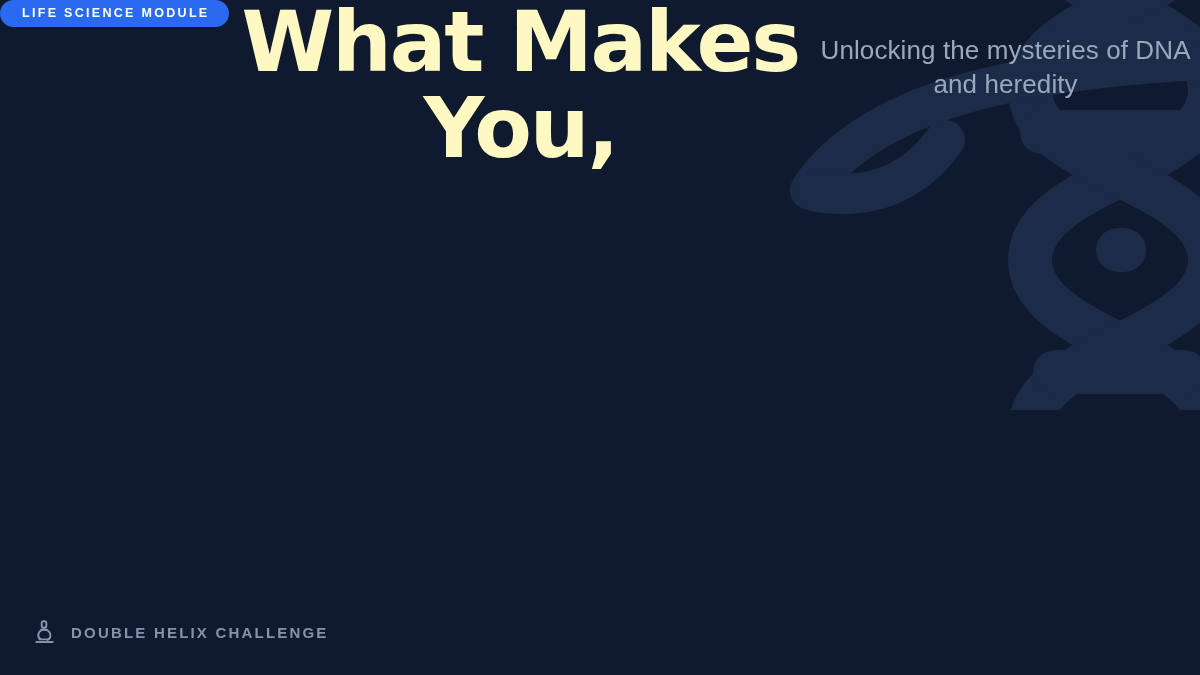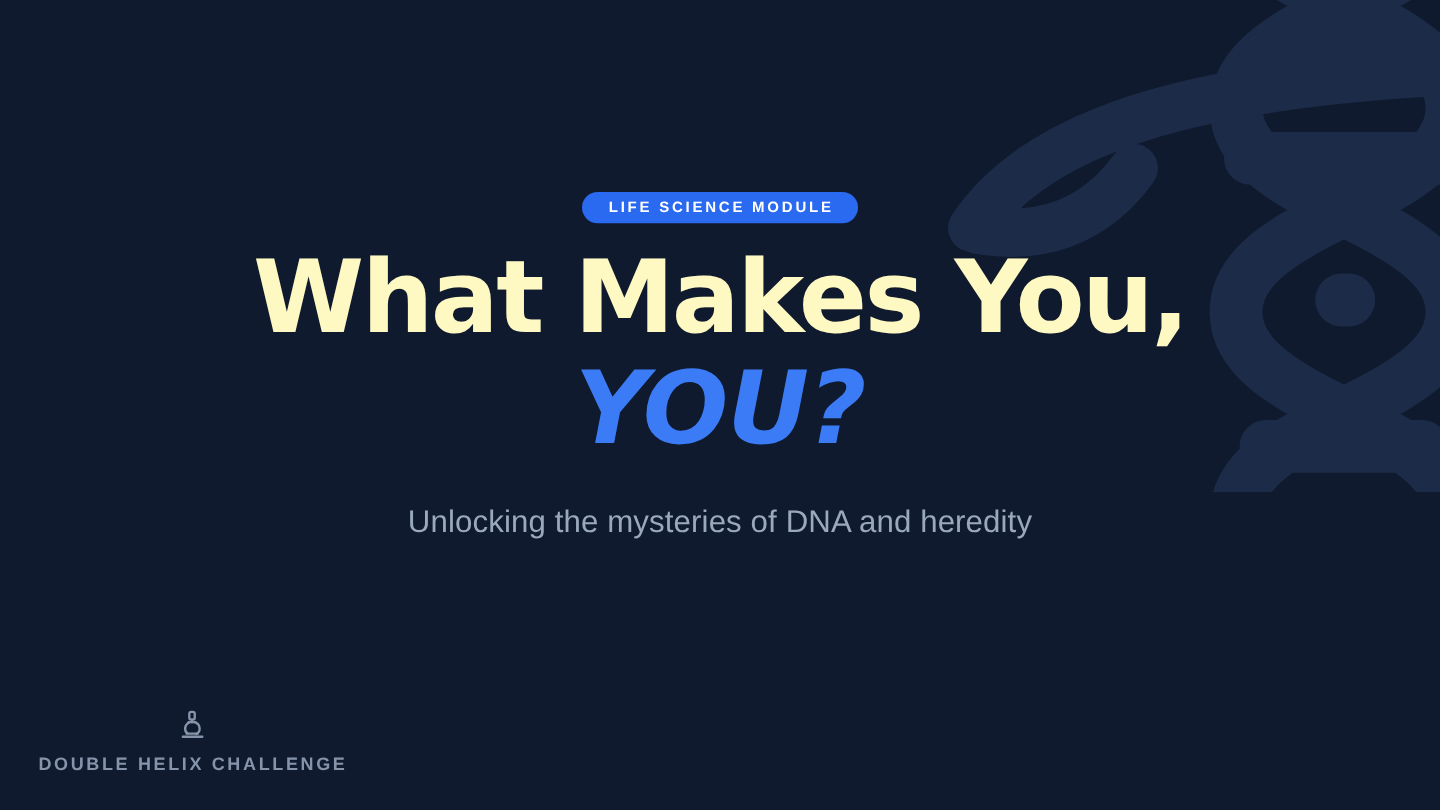--- a/index.html
+++ b/index.html
@@ -40,22 +40,21 @@
   }
 
   
   .content {
     position: absolute;
     left: 0;
     top: 0;
     width: 1200px;
     height: 675px;
     display: flex;
-    flex-direction: column;
-    align-items: center;
+    align-items: flex-start;
     justify-content: center;
     z-index: 2;
     padding-bottom: 64px;
     box-sizing: border-box;
   }
 
   
   .badge {
     display: inline-block;
     background: #2a6af0;
@@ -110,21 +109,20 @@
 
   
   .footer {
     position: absolute;
     left: 32px;
     bottom: 30px;
     display: flex;
     align-items: center;
     gap: 13px;
     z-index: 3;
-    flex-direction: column;
   }
   .footer-icon {
     width: 26px;
     height: 26px;
     display: block;
     flex: 0 0 auto;
     color: #8593ab;
   }
   .footer-icon svg {
     display: block;
@@ -168,21 +166,20 @@
       </g>
     </svg>
   </div>
 
   <div class="content">
 
     <div class="badge">LIFE SCIENCE MODULE</div>
 
     <h1 class="headline">
       <span class="line1">What Makes You,</span>
-      <span class="line2">YOU?</span>
     </h1>
 
     <p class="subtitle">Unlocking the mysteries of DNA and heredity</p>
 
   </div>
 
   <div class="footer">
     <span class="footer-icon">
       <svg viewBox="0 0 24 24" xmlns="http://www.w3.org/2000/svg" fill="none" stroke="currentColor" stroke-width="1.8" stroke-linecap="round" stroke-linejoin="round">
         <rect x="9" y="2" width="4.2" height="6" rx="1.6"></rect>

